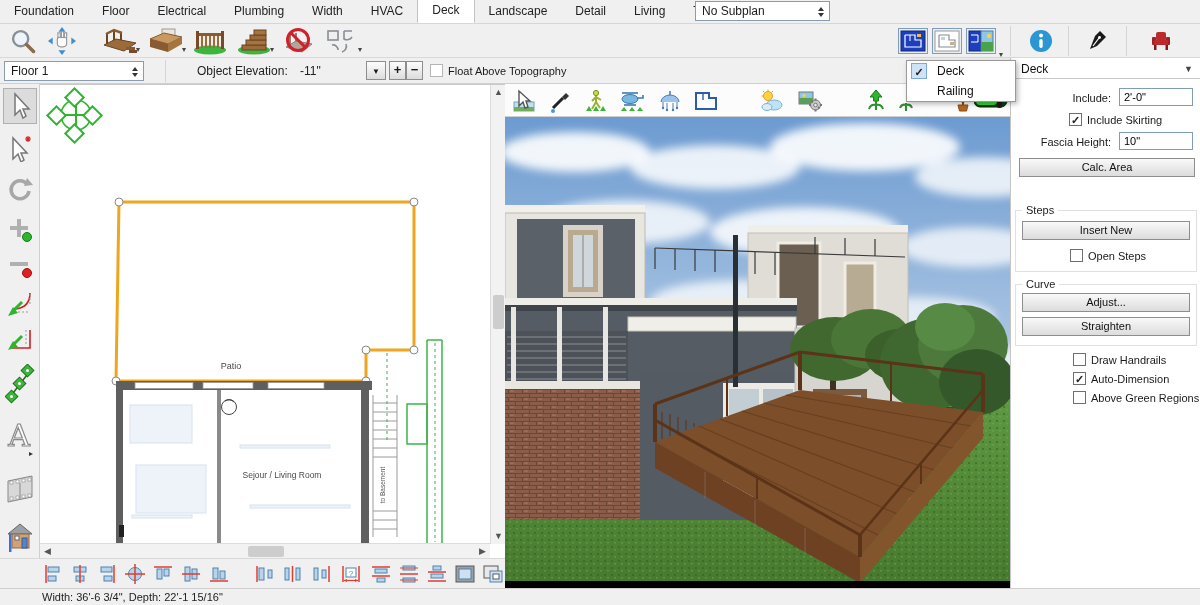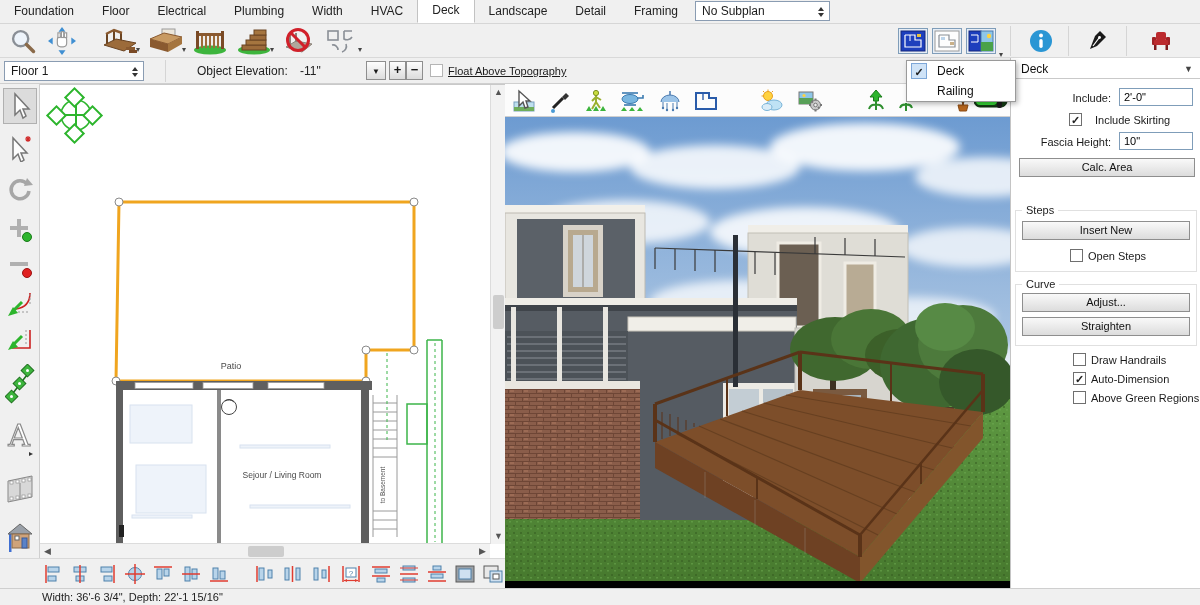--- a/index.html
+++ b/index.html
@@ -19,21 +19,21 @@
   
   .toolbar1 { position:absolute; left:0; top:24px; width:1200px; height:34px; background:#f0f0f0; border-bottom:1px solid #d9d9d9; }
   .tbtn { position:absolute; top:2px; height:30px; display:flex; align-items:center; justify-content:center; cursor:default; }
   .caret { position:absolute; font-size:8px; color:#444; }
   .vsep { position:absolute; top:2px; width:1px; height:30px; background:#d5d5d5; }
   .viewbtn { position:absolute; top:4px; width:30px; height:26px; border:1px solid #7f9db9; background:#e7eef6; display:flex; align-items:center; justify-content:center; }
 
   .toolbar2 { position:absolute; left:0; top:58px; width:1010px; height:26px; background:#f0f0f0; border-bottom:1px solid #cfcfcf; }
   .t2label { position:absolute; top:6px; font-size:12px; color:#222; }
   .minibtn { position:absolute; top:3px; height:19px; background:linear-gradient(#fdfdfd,#dcdcdc); border:1px solid #8e8e8e; text-align:center; font-weight:bold; font-size:13px; line-height:16px; cursor:default; }
-  .gray { color:#9a9a9a;text-decoration:underline; }
+  .gray { color:#9a9a9a; }
   .cb { position:absolute; width:13px; height:13px; border:1px solid #6f6f6f; background:#fff; font:bold 11px/12px "Liberation Sans",sans-serif; text-align:center; color:#222; }
   .cb.dim { border-color:#b5b5b5; }
   .cblabel { position:absolute; font-size:11px; color:#1a1a1a; white-space:nowrap; }
 
   
   .lefttools { position:absolute; left:0; top:84px; width:40px; height:474px; background:#f0f0f0; border-right:1px solid #cfcfcf; }
   .ltool { position:absolute; left:3px; width:34px; height:36px; display:flex; align-items:center; justify-content:center; cursor:default; }
   .ltool.active { background:#dcdcdc; border:1px solid #b0b0b0; }
 
   
@@ -81,21 +81,21 @@
   <div class="tabbar">
     <div class="tab">Foundation</div>
     <div class="tab">Floor</div>
     <div class="tab">Electrical</div>
     <div class="tab">Plumbing</div>
     <div class="tab">Width</div>
     <div class="tab">HVAC</div>
     <div class="tab active">Deck</div>
     <div class="tab">Landscape</div>
     <div class="tab">Detail</div>
-    <div class="tab">Framing</div>
+    <div class="tab">Living</div>
     <div class="tab">Terrain</div>
     <div class="combo" style="left:695px; top:1px; width:135px; height:20px;">
       <span>No Subplan</span>
       <span class="spin">
           <span class="tri-up"></span>
           <span class="tri-dn"></span>
         </span>
     </div>
   </div>
 
@@ -725,21 +725,21 @@
   <div class="panel">
     <div class="phead">
       <span class="ptitle">Deck</span>
       <span class="pcaret">▼</span>
     </div>
 
     <span class="plabel" style="left:0;top:34px;width:100px;">Include:</span>
     <input class="field" style="left: 108px; top: 30px; width: 74px; height: 18px;" readonly="" value="2'-0&quot;">
 
     <span class="cb on" style="left:58px;top:55px;">✓</span>
-    <span class="cblabel" style="left:84px;top:56px;">Include Skirting</span>
+    <span class="cblabel" style="left:76px;top:56px;">Include Skirting</span>
 
     <span class="plabel" style="left:0;top:78px;width:100px;">Fascia Height:</span>
     <input class="field" style="left: 108px; top: 74px; width: 74px; height: 18px;" readonly="" value="10&quot;">
 
     <div class="btn" style="left:8px;top:100px;width:176px;height:19px;">Calc. Area</div>
 
     <div class="grp" style="left:4px;top:226px;width:182px;height:62px;">
       <span class="legend">Curve</span>
       <div class="btn" style="left:6px;top:8px;width:168px;height:19px;">Adjust...</div>
       <div class="btn" style="left:6px;top:32px;width:168px;height:19px;">Straighten</div>

